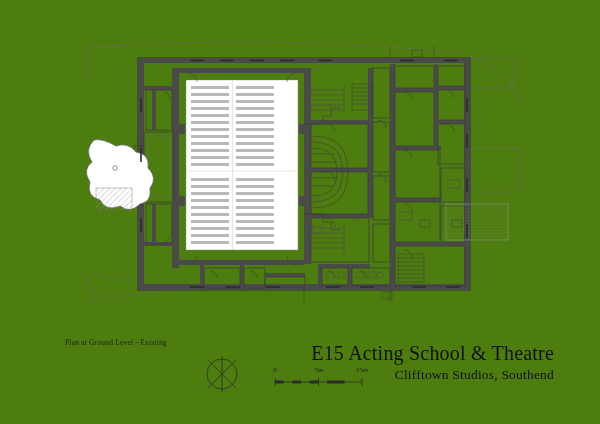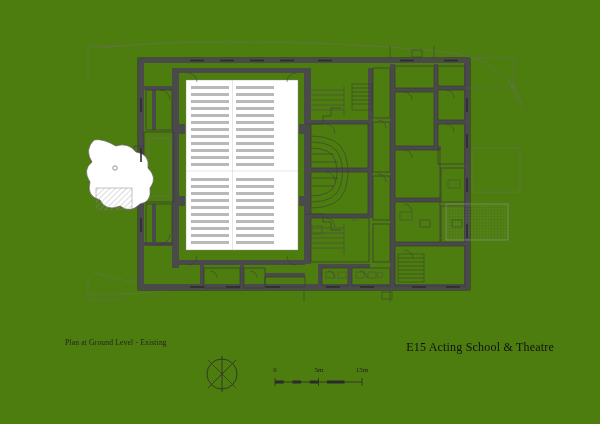--- a/index.html
+++ b/index.html
@@ -42,21 +42,21 @@
     font-family: "Liberation Serif", serif;
   }
   .titleblock {
     position: absolute;
     right: 46px;
     top: 340px;
     text-align: right;
     line-height: 1.32;
   }
   .titleblock .line1 {
-    font-size: 12px;
+    font-size: 20px;
     letter-spacing: 0.2px;
     color: #111;
   }
   .titleblock .line2 {
     font-size: 13.5px;
     letter-spacing: 0.2px;
     color: #111;
   }
   .titleblock .line3 {
     font-size: 13.5px;
@@ -441,15 +441,16 @@
         <rect x="3" y="4.5" width="8.7" height="3"></rect>
         <rect x="20.4" y="4.5" width="8.7" height="3"></rect>
         <rect x="37.8" y="4.5" width="8.7" height="3"></rect>
         <rect x="55" y="4.5" width="17.5" height="3"></rect>
       </g>
     </svg>
   </div>
 
   <div class="titleblock">
     <div class="line1">E15 Acting School &amp; Theatre</div>
+    <div class="line2">Clifftown Studios, Southend</div>
   </div>
 
 </div>
 
 </body></html>

